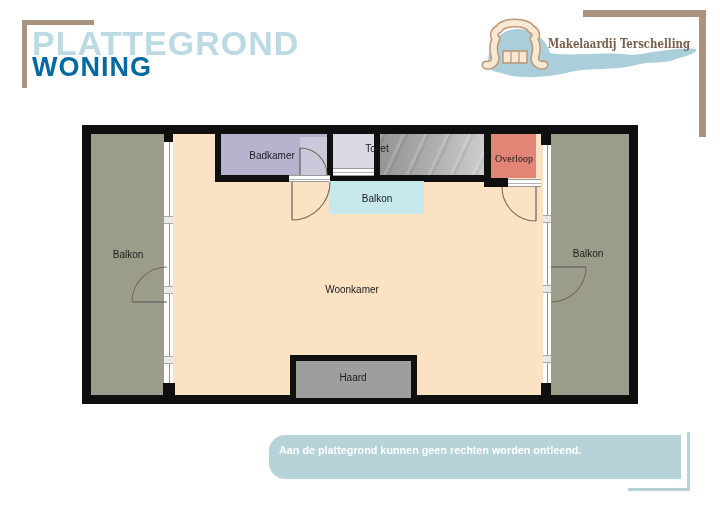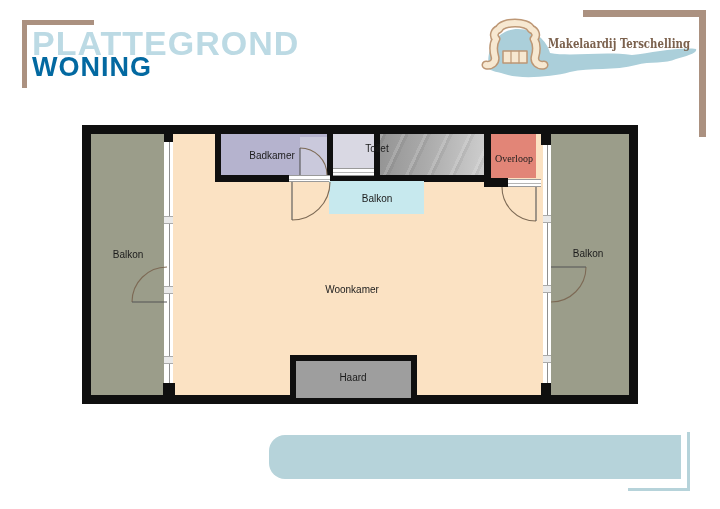--- a/index.html
+++ b/index.html
@@ -152,15 +152,16 @@
   <div class="abs room-label" style="left:190px;top:30px;">Badkamer</div>
   <div class="abs room-label" style="left:271px;top:23px;margin-left:24px;">Toilet</div>
   <div class="abs room-label" style="left:432px;top:33px;font-family:Liberation Serif, serif;">Overloop</div>
   <div class="abs room-label" style="left:295px;top:73px;">Balkon</div>
   <div class="abs room-label" style="left:270px;top:164px;">Woonkamer</div>
   <div class="abs room-label" style="left:271px;top:252px;">Haard</div>
   <div class="abs room-label" style="left:506px;top:128px;">Balkon</div>
 </div>
 
 <div class="abs banner">
+  <div>Aan de plattegrond kunnen geen rechten worden ontleend.</div>
 </div>
 <div class="abs corner-br-v"></div>
 <div class="abs corner-br-h"></div>
 
 </body></html>

